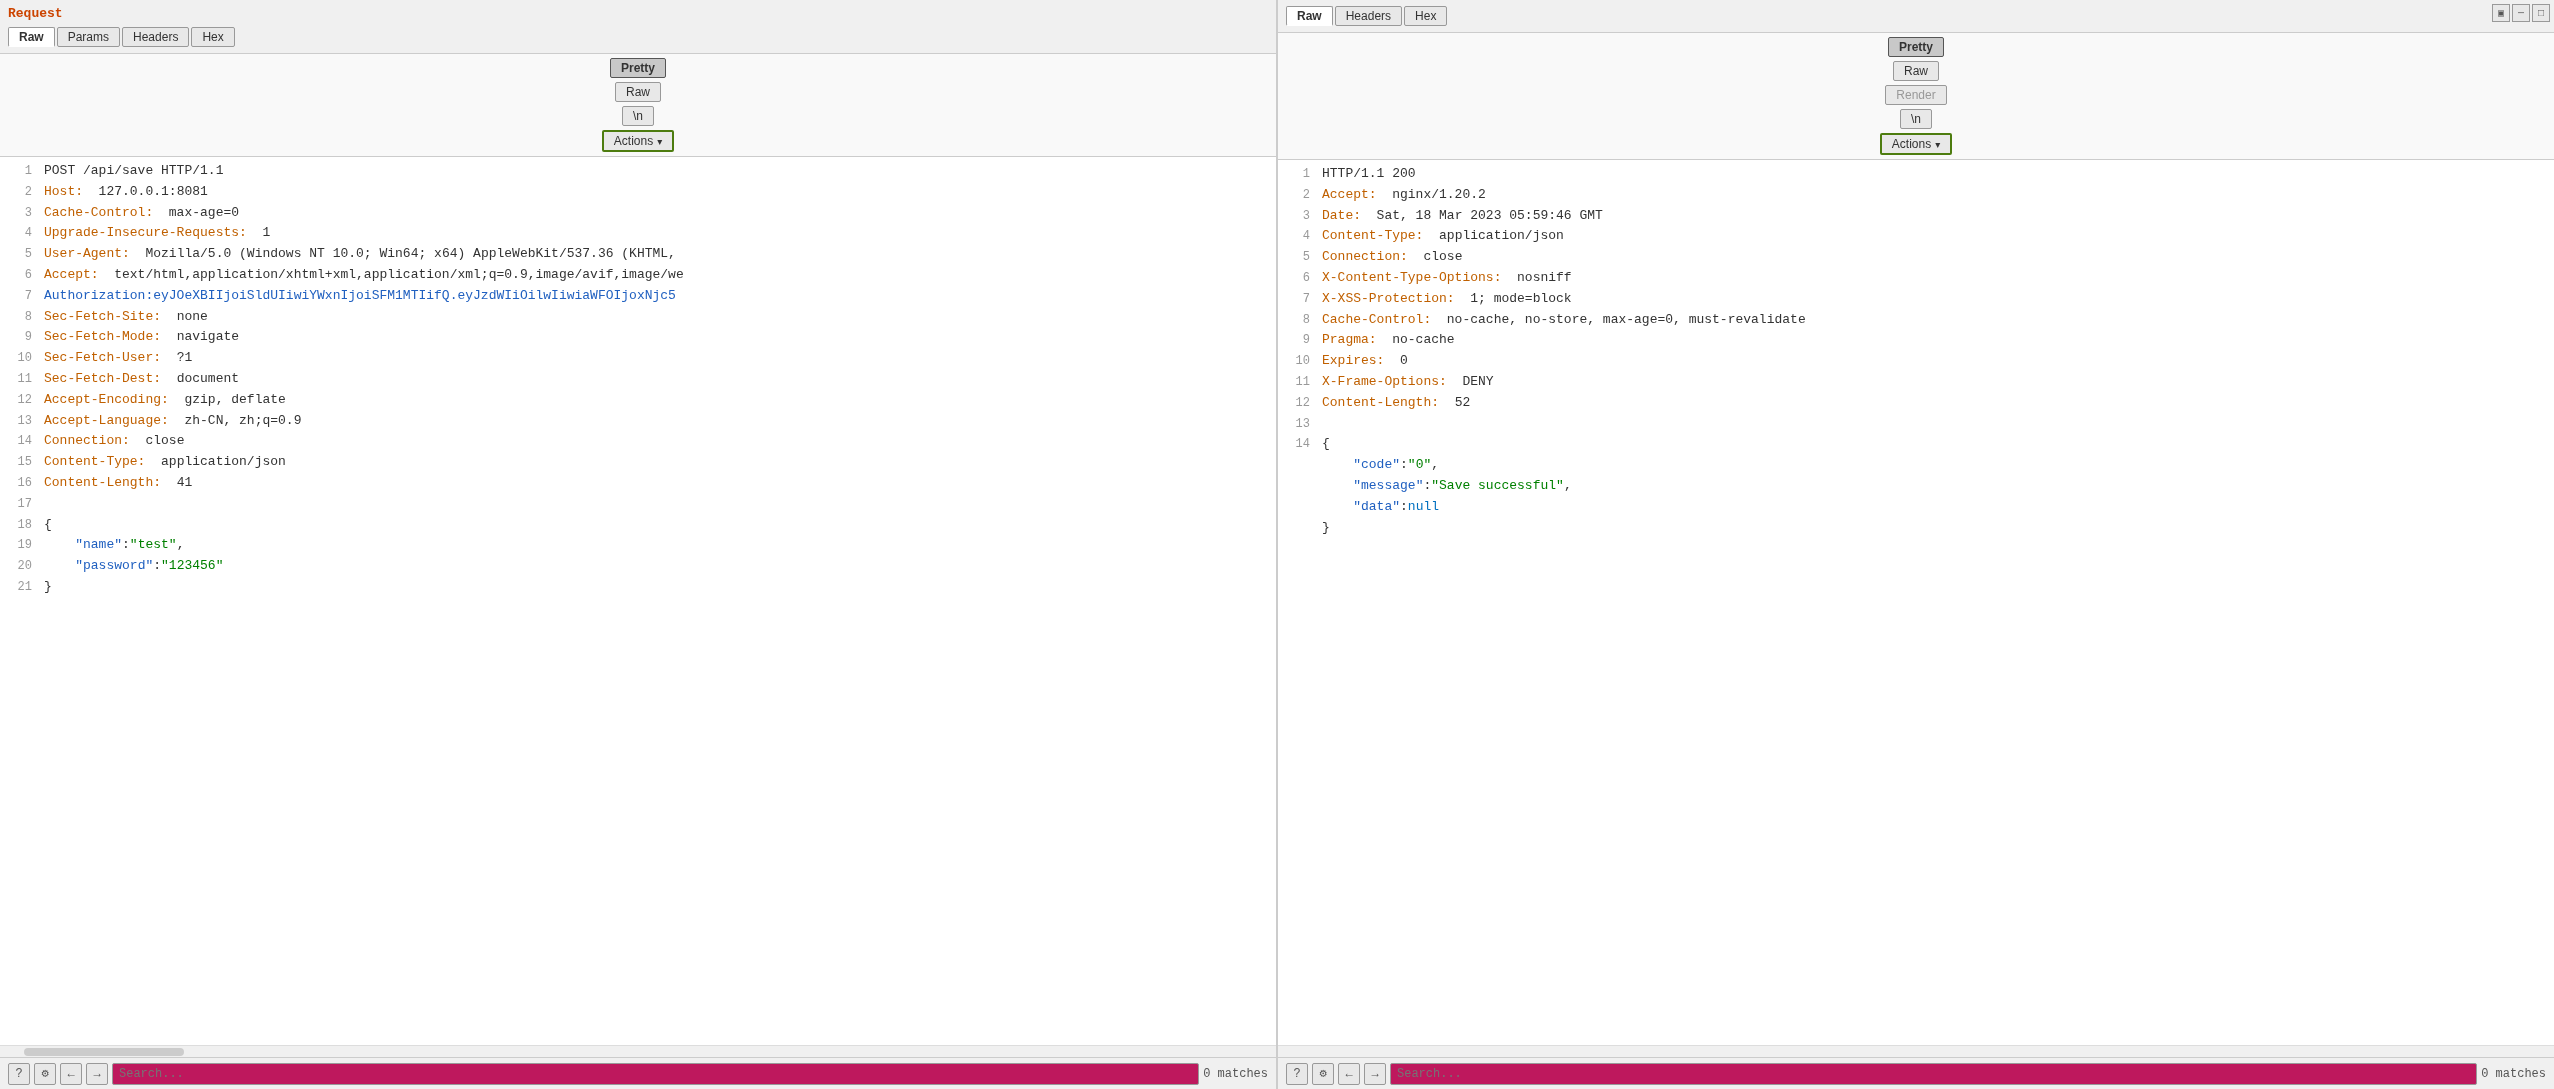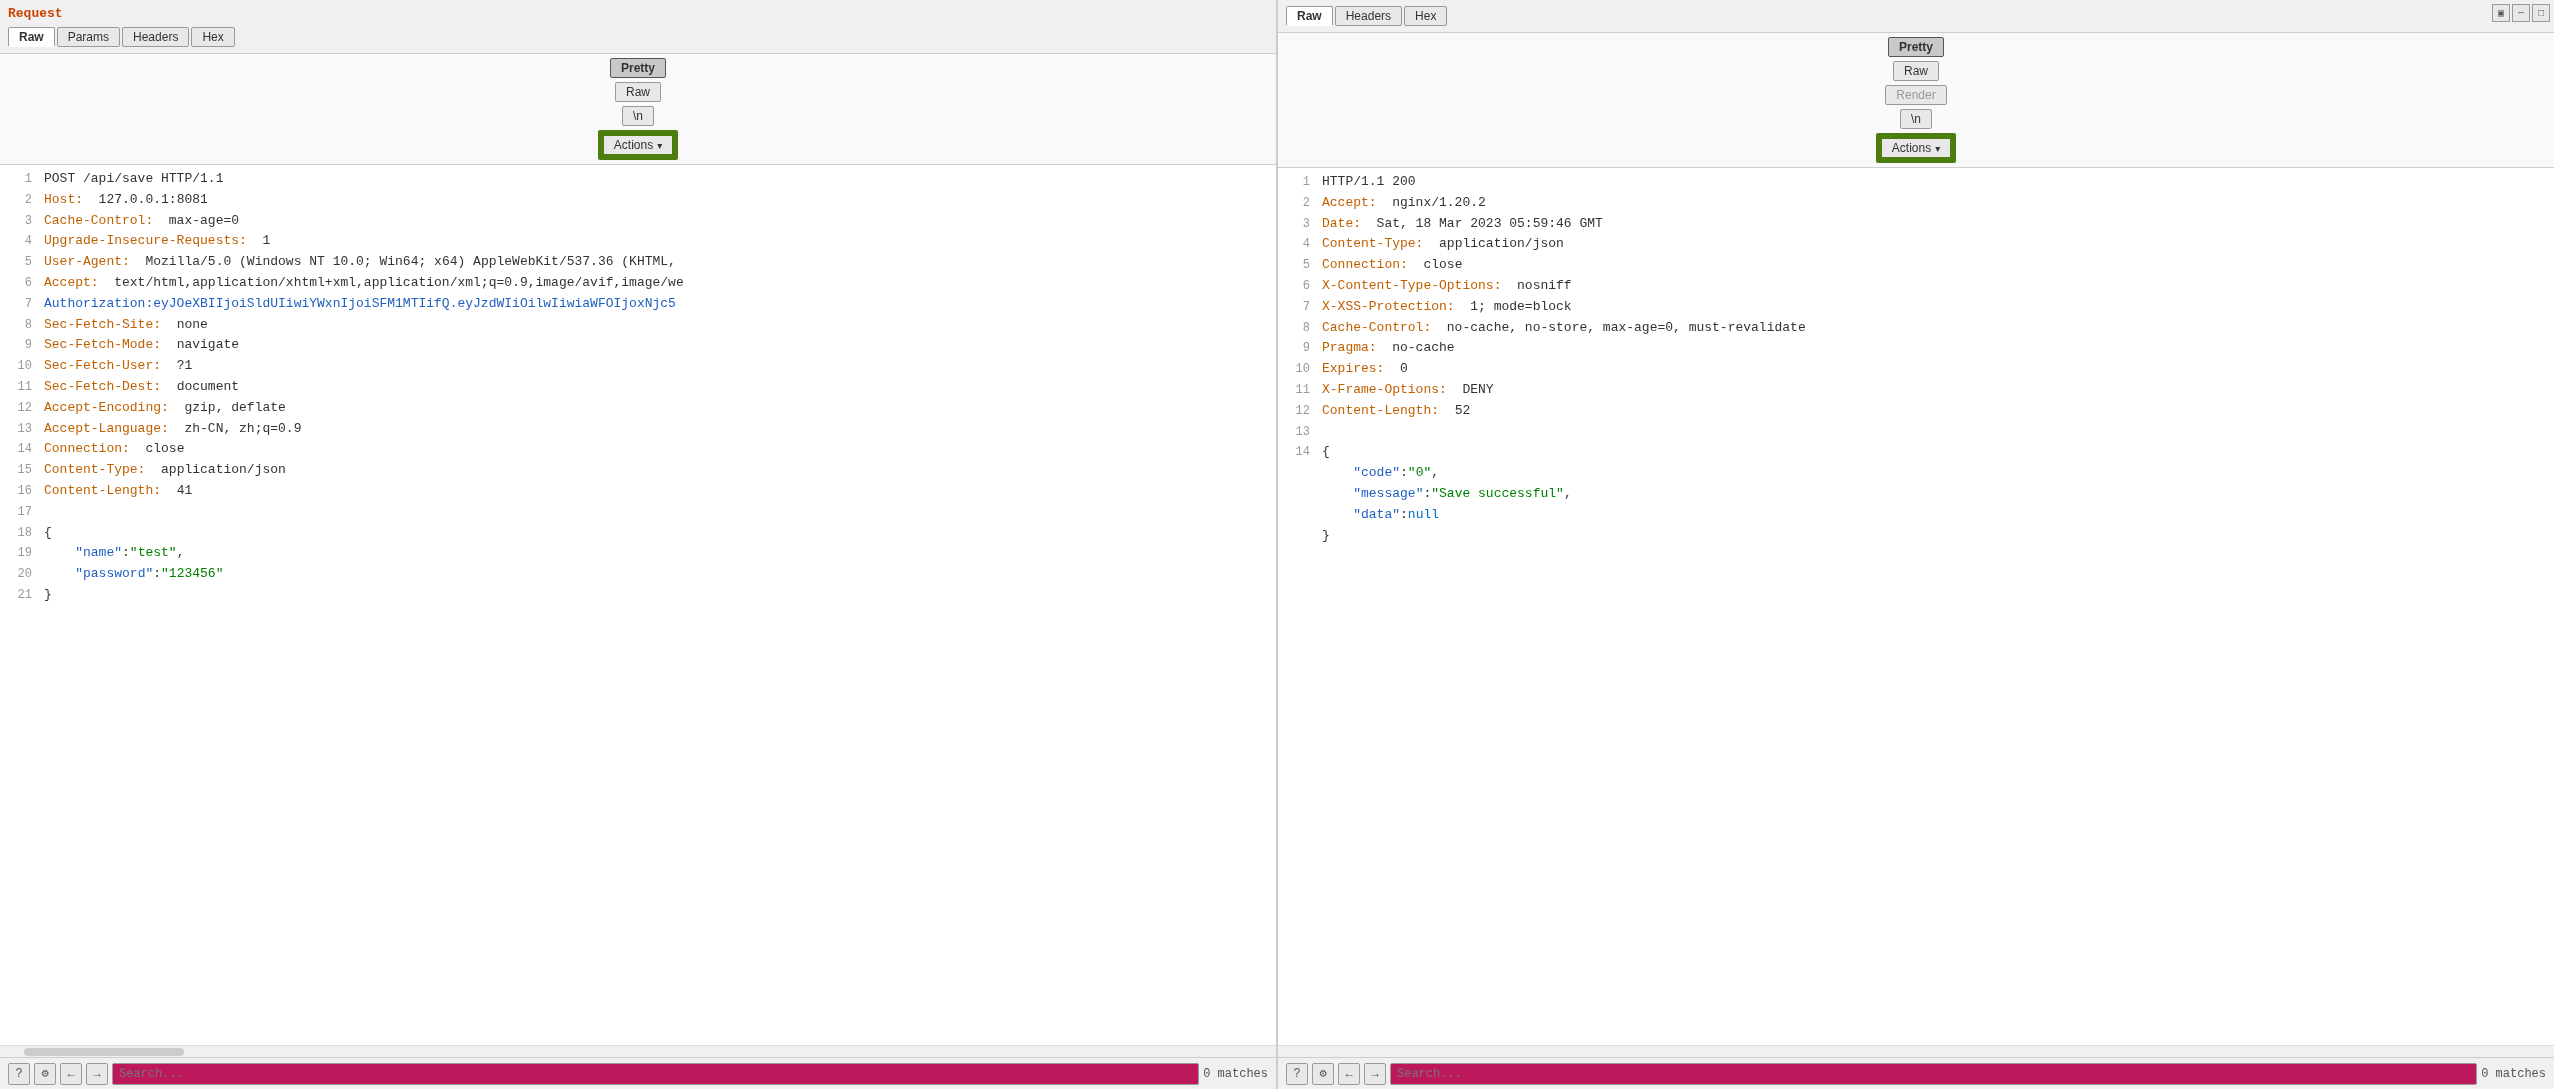--- a/index.html
+++ b/index.html
@@ -96,21 +96,21 @@
       background: #c8c8c8;
       border-color: #555;
       font-weight: bold;
     }
 
     .actions-btn {
       display: flex;
       align-items: center;
       gap: 4px;
       padding: 2px 10px;
-      border: 6px solid #4d7c0f;
+      border: 2px solid #4d7c0f;
       background: #e8e8e8;
       cursor: pointer;
       font-size: 12px;
       border-radius: 2px;
       color: #333;
     }
 
     .chevron {
       font-size: 10px;
     }

